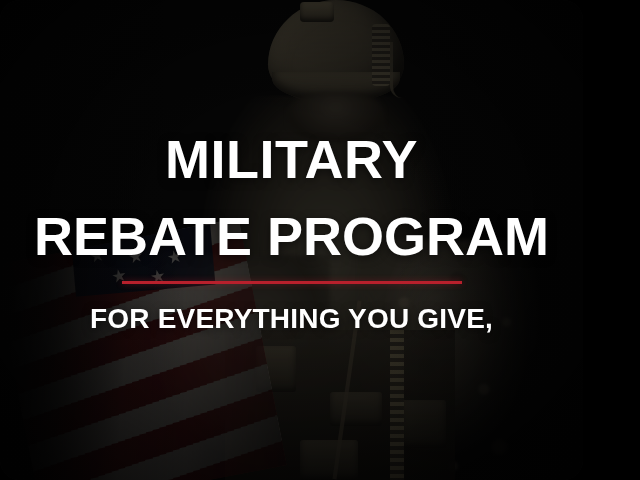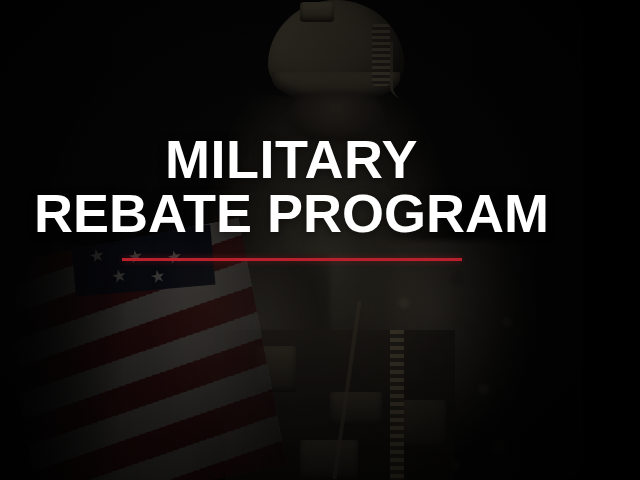--- a/index.html
+++ b/index.html
@@ -255,21 +255,21 @@
   .headline {
     color: #ffffff;
     font-size: 54px;
     font-weight: bold;
     letter-spacing: .5px;
     line-height: 54px;
     text-align: center;
     text-shadow: 0 2px 10px rgba(0,0,0,.55);
     margin: 0;
   }
-  .headline .l2 { letter-spacing: 0; }
+  .headline .l2 { letter-spacing: 0; margin-top: 23px; }
   .divider {
     width: 340px;
     height: 3px;
     margin-top: 18px;
     background: #b8202c;
     box-shadow: 0 0 6px rgba(184,32,44,.45);
   }
   .subhead {
     margin-top: 18px;
     color: #ffffff;
@@ -326,16 +326,17 @@
   <div class="overlay">
 
     <h1 class="headline">
       <div class="l1">MILITARY</div>
       <div class="l2">REBATE PROGRAM</div>
     </h1>
 
     <div class="divider"></div>
 
     <div class="subhead">
+      <div>FOR EVERYTHING YOU GIVE,</div>
     </div>
 
   </div>
 </div>
 
 </body></html>

